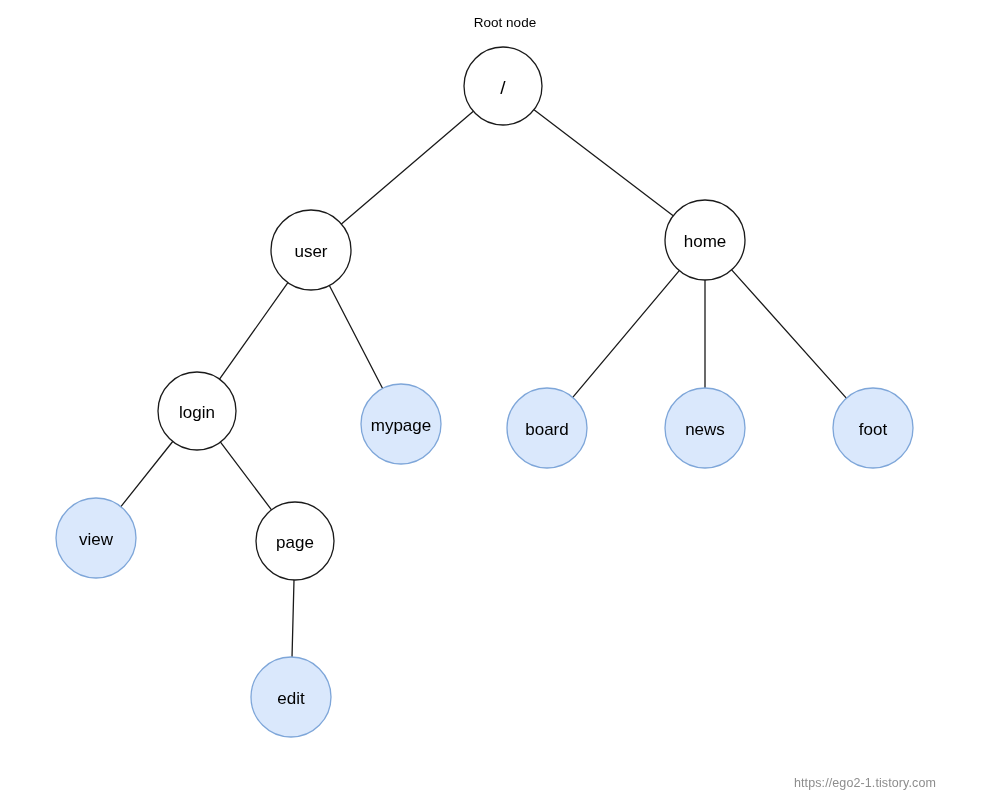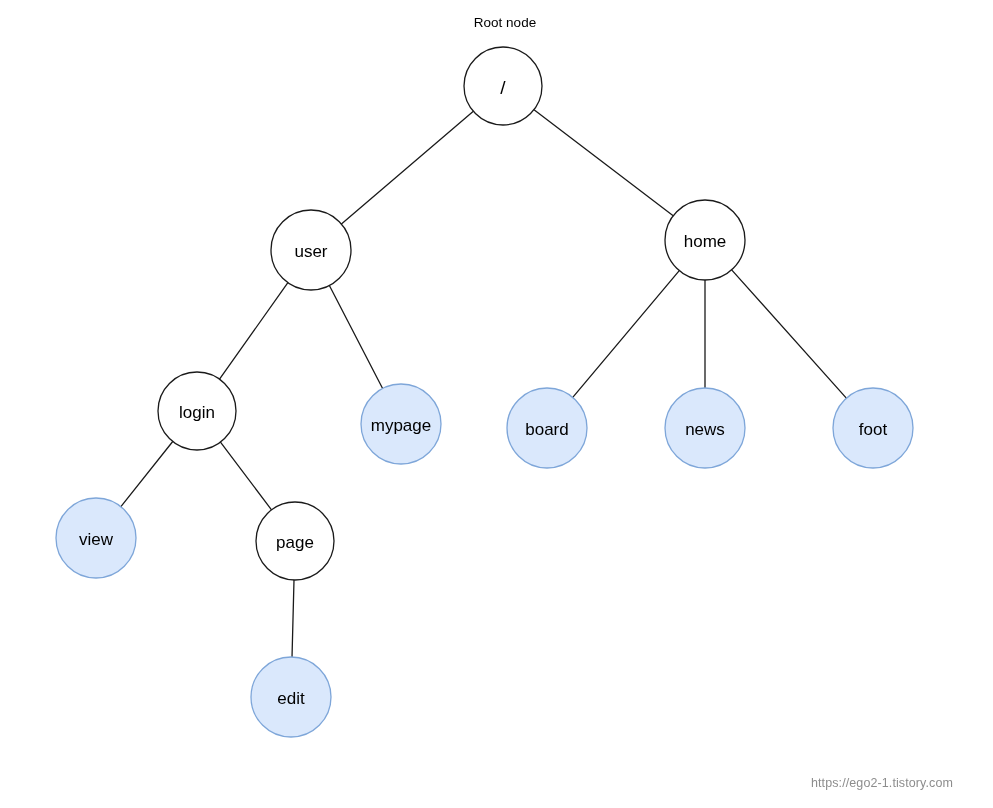--- a/index.html
+++ b/index.html
@@ -59,21 +59,21 @@
   }
   .annotation-label {
     font-family: "Liberation Sans", sans-serif;
     font-size: 13.5px;
     fill: #000000;
     text-anchor: middle;
     dominant-baseline: central;
   }
   .watermark-text {
     position: absolute;
-    right: 40px;
+    right: 57px;
     bottom: 18px;
     font-family: "Liberation Sans", sans-serif;
     font-size: 12.5px;
     color: #8d8d8d;
     letter-spacing: 0.1px;
     white-space: nowrap;
   }
 </style>
 </head>
 <body>

